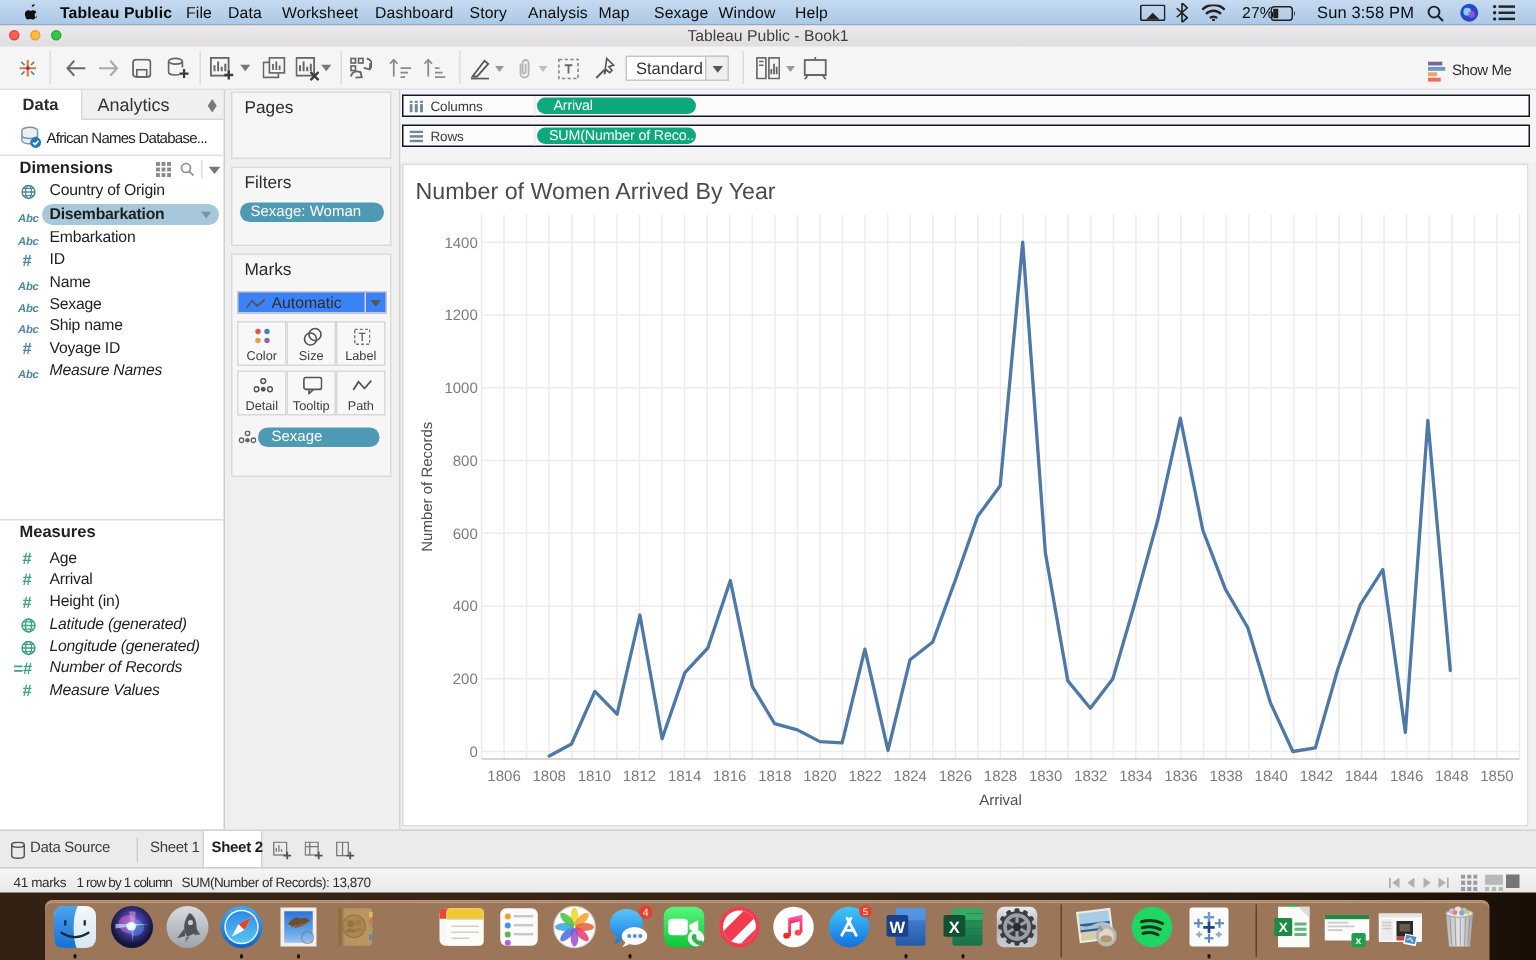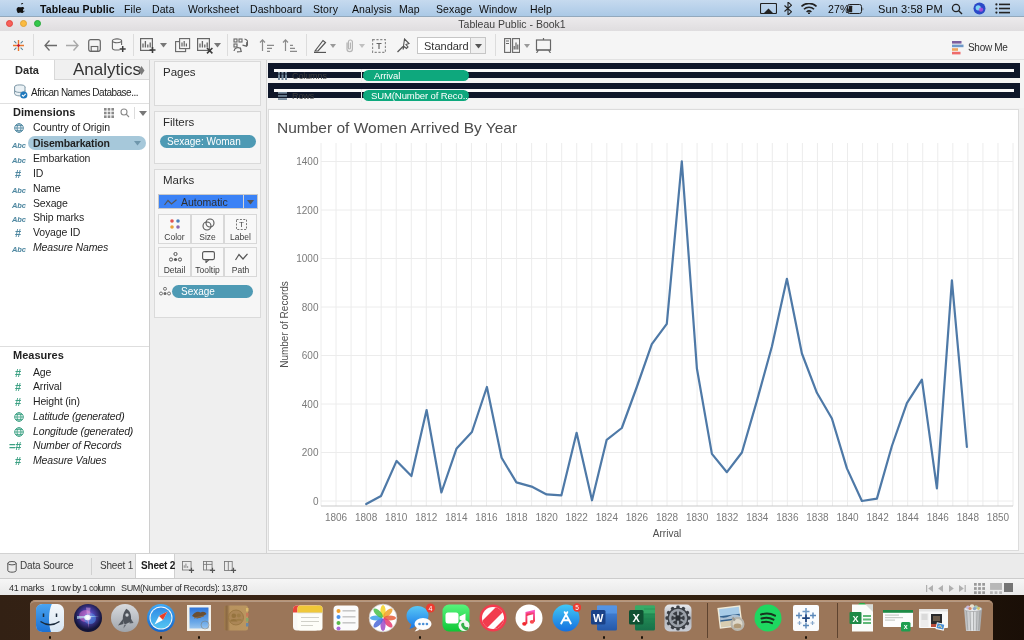--- a/index.html
+++ b/index.html
@@ -19,37 +19,37 @@
   .tl { position:absolute; top:2.5px; width:7px; height:7px; border-radius:50%; }
   #titlebar .ttext { position:absolute; top:1px; width:100%; text-align:center; font-size:10.5px; color:#404040; }
   
   #toolbar { left:0; top:31px; width:1024px; height:29px; background:#f5f5f5; border-bottom:1px solid #e2e2e2; }
   .tsep { position:absolute; top:3px; width:1px; height:22px; background:#dcdcdc; }
 
   
   #datapanel { left:0; top:60px; width:150px; height:493px; background:#fff; border-right:1px solid #cecece; overflow:hidden; }
   #tabbarD { position:absolute; left:0; top:0; width:149px; height:20px; background:#f0f0f0; border-bottom:1px solid #d8d8d8;}
   #tabData { position:absolute; left:0; top:0; width:55px; height:20px; background:#fff; border-right:1px solid #d8d8d8; font-size:11px; font-weight:bold; color:#2b2b2b; text-align:center; line-height:20px;}
-  #tabAn { position:absolute; left:55px; top:0; width:94px; height:20px; font-size:17px; color:#333; line-height:20px; text-indent:10px;text-align:center;}
+  #tabAn { position:absolute; left:55px; top:0; width:94px; height:20px; font-size:12px; color:#333; line-height:20px; text-indent:10px;}
   .fieldrow { position:absolute; left:0; width:149px; height:15px; font-size:10.5px; color:#1f1f1f; line-height:15px; letter-spacing:-0.15px; }
   .fieldrow .txt { position:absolute; left:33px; top:0; white-space:nowrap; }
   .fieldrow .fic { position:absolute; left:12px; top:0; width:18px; height:15px; }
   .hdr { font-weight:bold; font-size:11px; color:#1f1f1f; }
 
   
   #midpanel { left:150px; top:60px; width:117px; height:493px; background:#efefef; border-right:1px solid #d4d4d4; }
   .card { position:absolute; left:4px; width:107px; background:#f6f6f6; border:1px solid #dadada; }
   .cardtitle { position:absolute; left:8px; top:4px; font-size:11.5px; color:#2b2b2b; }
   .pill { position:absolute; height:13px; border-radius:6.5px; background:#4e9ab4; color:#fff; font-size:10px; line-height:13px; white-space:nowrap; overflow:hidden; }
   .mbtn { position:absolute; width:33px; height:30px; border:1px solid #d8d8d8; background:#f8f8f8; }
   .mbtn .lbl { position:absolute; bottom:1px; width:100%; text-align:center; font-size:8.5px; color:#3c3c3c; }
 
   
   #shelves { left:267px; top:60px; width:757px; height:48px; background:#f4f4f4; }
-  .shelfrow { position:absolute; left:1px; width:752px; height:15px; background:#fbfbfb; border:6px solid #0f172a; }
+  .shelfrow { position:absolute; left:1px; width:752px; height:15px; background:#fbfbfb; border:1px solid #0f172a; }
   .shelflabel { font-size:9px; color:#3c3c3c; position:absolute; left:18px; top:2.5px; letter-spacing:-0.1px; }
   .gpill { position:absolute; left:89px; top:1.8px; width:106px; height:11px; border-radius:5.5px; background:#0ea87d; color:#fff; font-size:9.5px; line-height:11.5px; white-space:nowrap; overflow:hidden; letter-spacing:-0.1px; }
   #sheet { left:268px; top:109px; width:751px; height:442px; background:#fff; border:1px solid #dcdcdc; }
 
   
   #sheettabs { left:0; top:553px; width:1024px; height:25px; background:#ebebeb; border-top:1px solid #d2d2d2; font-size:10px; color:#3c3c3c; letter-spacing:-0.2px; }
   #statusbar { left:0; top:578px; width:1024px; height:17px; background:linear-gradient(#f6f6f6,#e9e9e9); border-top:1px solid #cccccc; font-size:9px; color:#2e2e2e; letter-spacing:-0.25px; }
   
   #desktop { left:0; top:595px; width:1024px; height:45px; background:linear-gradient(90deg,#332114,#3a2515 30%,#31200f 70%,#1a0f07); }
   #dockpanel { left:30px; top:600px; width:963px; height:40px; background:linear-gradient(#a07a5e,#95705420); background:#9b7659; border-radius:5px 5px 0 0; border-top:1px solid #b79477; box-shadow:inset 0 1px 0 rgba(255,255,255,.25); }
@@ -318,21 +318,21 @@
 <div class="fieldrow" style="top:135.5px;">
       <div class="fic">
         <span class="abs" style="left:0;top:2px;font-size:7.5px;font-style:italic;font-weight:bold;color:#4e87a0;">Abc</span>
       </div>
       <span class="txt" style="">Sexage</span>
     </div>
 <div class="fieldrow" style="top:149.9px;">
       <div class="fic">
         <span class="abs" style="left:0;top:2px;font-size:7.5px;font-style:italic;font-weight:bold;color:#4e87a0;">Abc</span>
       </div>
-      <span class="txt" style="">Ship marks</span>
+      <span class="txt" style="">Ship name</span>
     </div>
 <div class="fieldrow" style="top:165.0px;">
       <div class="fic">
         <span class="abs" style="left:3px;top:1px;font-size:11px;font-weight:bold;color:#4e87a0;">#</span>
       </div>
       <span class="txt" style="">Voyage ID</span>
     </div>
 <div class="fieldrow" style="top:179.9px;">
       <div class="fic">
         <span class="abs" style="left:0;top:2px;font-size:7.5px;font-style:italic;font-weight:bold;color:#4e87a0;">Abc</span>

